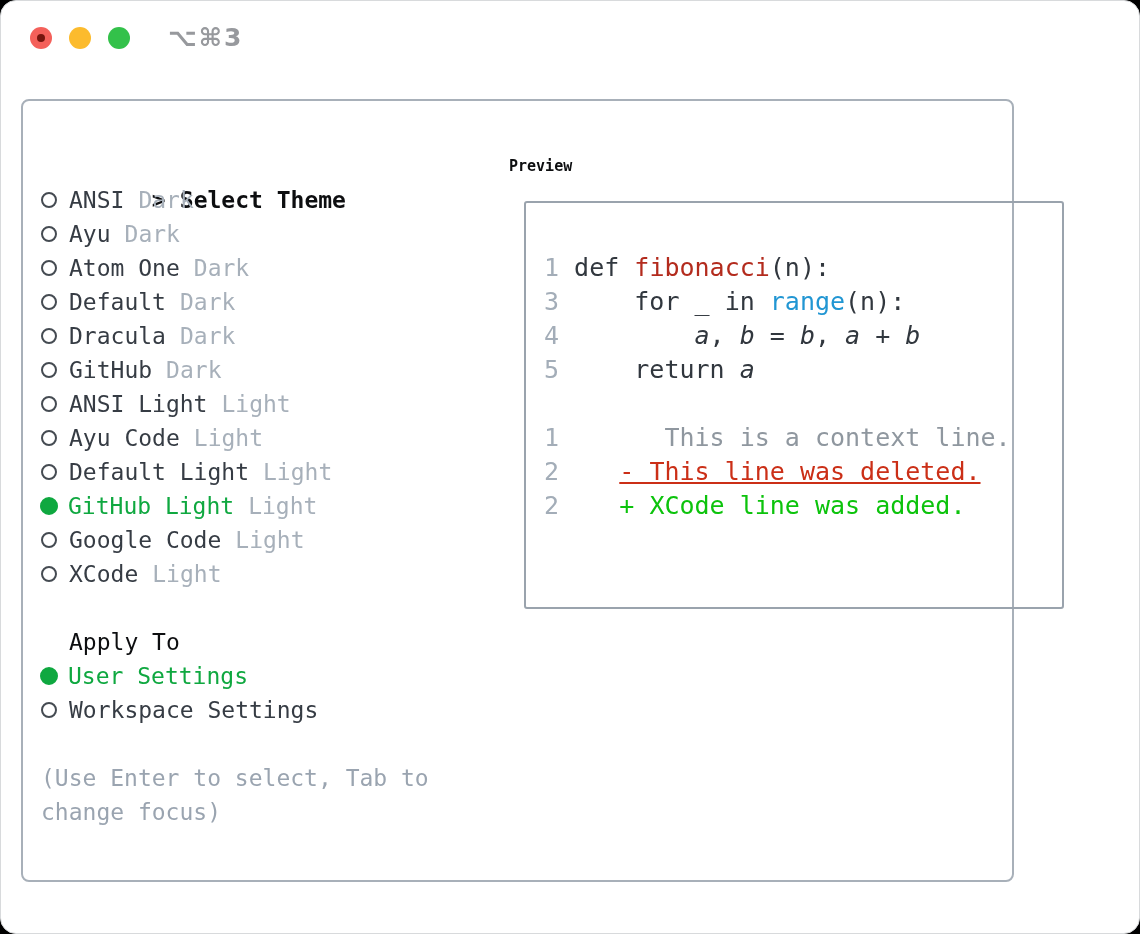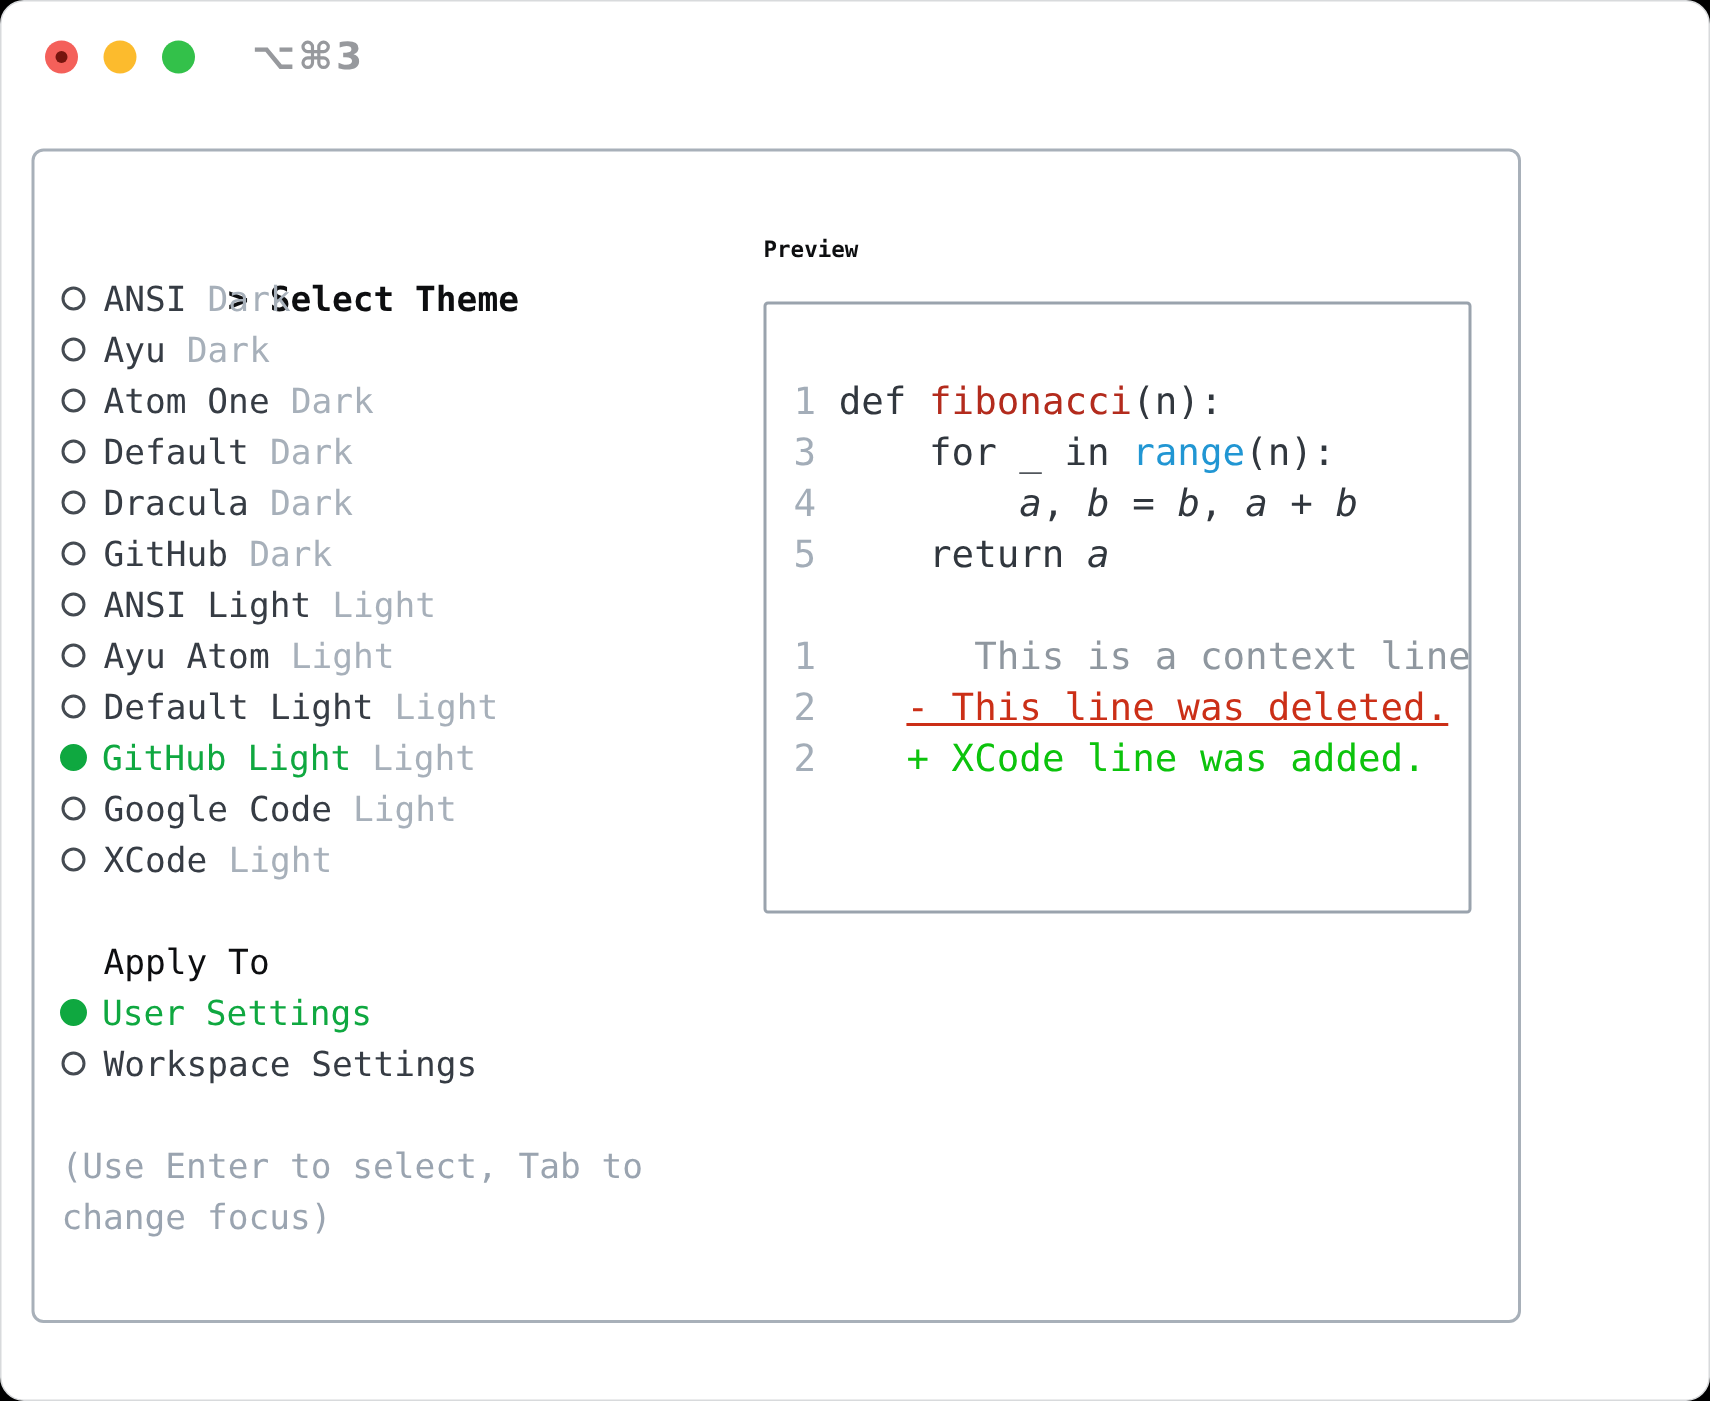--- a/index.html
+++ b/index.html
@@ -57,22 +57,22 @@
   .tname{color:var(--item_text);}
   .tname.sel{color:var(--accent_green);}
   .tvariant{color:var(--variant_gray);margin-left:14px;}
   .hint-row{color:var(--hint_gray);}
   
   .preview-title{
     position:absolute;left:486px;top:48px;height:34px;line-height:34px;
     font-size:15px;font-weight:bold;color:var(--heading_black);
   }
   .preview-box{
-    position:absolute;left:486px;top:100px;
-    width:472px;height:408px;
+    position:absolute;left:501px;top:100px;
+    width:540px;height:408px;
     box-sizing:border-box;
     border:2px solid var(--preview_border);
     border-radius:3px;
     padding:48px 0 0 18px;
     overflow:hidden;
   }
   .pline{height:34px;line-height:34px;font-size:25px;white-space:pre;}
   .seg-num{color:var(--line_number);}
   .seg-code{color:var(--code_text);}
   .seg-func{color:var(--func_red);}
@@ -102,21 +102,21 @@
         <span class="prompt">&gt;</span><span class="sec-header">Select Theme</span>
       </div>
       <div id="theme-rows">
           <div class="row"><span class="radio"></span><span class="tname">ANSI</span><span class="tvariant">Dark</span></div>
           <div class="row"><span class="radio"></span><span class="tname">Ayu</span><span class="tvariant">Dark</span></div>
           <div class="row"><span class="radio"></span><span class="tname">Atom One</span><span class="tvariant">Dark</span></div>
           <div class="row"><span class="radio"></span><span class="tname">Default</span><span class="tvariant">Dark</span></div>
           <div class="row"><span class="radio"></span><span class="tname">Dracula</span><span class="tvariant">Dark</span></div>
           <div class="row"><span class="radio"></span><span class="tname">GitHub</span><span class="tvariant">Dark</span></div>
           <div class="row"><span class="radio"></span><span class="tname">ANSI Light</span><span class="tvariant">Light</span></div>
-          <div class="row"><span class="radio"></span><span class="tname">Ayu Atom</span><span class="tvariant">Light</span></div>
+          <div class="row"><span class="radio"></span><span class="tname">Ayu Code</span><span class="tvariant">Light</span></div>
           <div class="row"><span class="radio"></span><span class="tname">Default Light</span><span class="tvariant">Light</span></div>
           <div class="row"><span class="radio sel"></span><span class="tname sel">GitHub Light</span><span class="tvariant">Light</span></div>
           <div class="row"><span class="radio"></span><span class="tname">Google Code</span><span class="tvariant">Light</span></div>
           <div class="row"><span class="radio"></span><span class="tname">XCode</span><span class="tvariant">Light</span></div>
         </div>
       <div class="row blank"></div>
       <div class="row apply-header">Apply To</div>
       <div id="apply-rows">
           <div class="row"><span class="radio sel"></span><span class="tname sel">User Settings</span></div>
           <div class="row"><span class="radio"></span><span class="tname">Workspace Settings</span></div>

